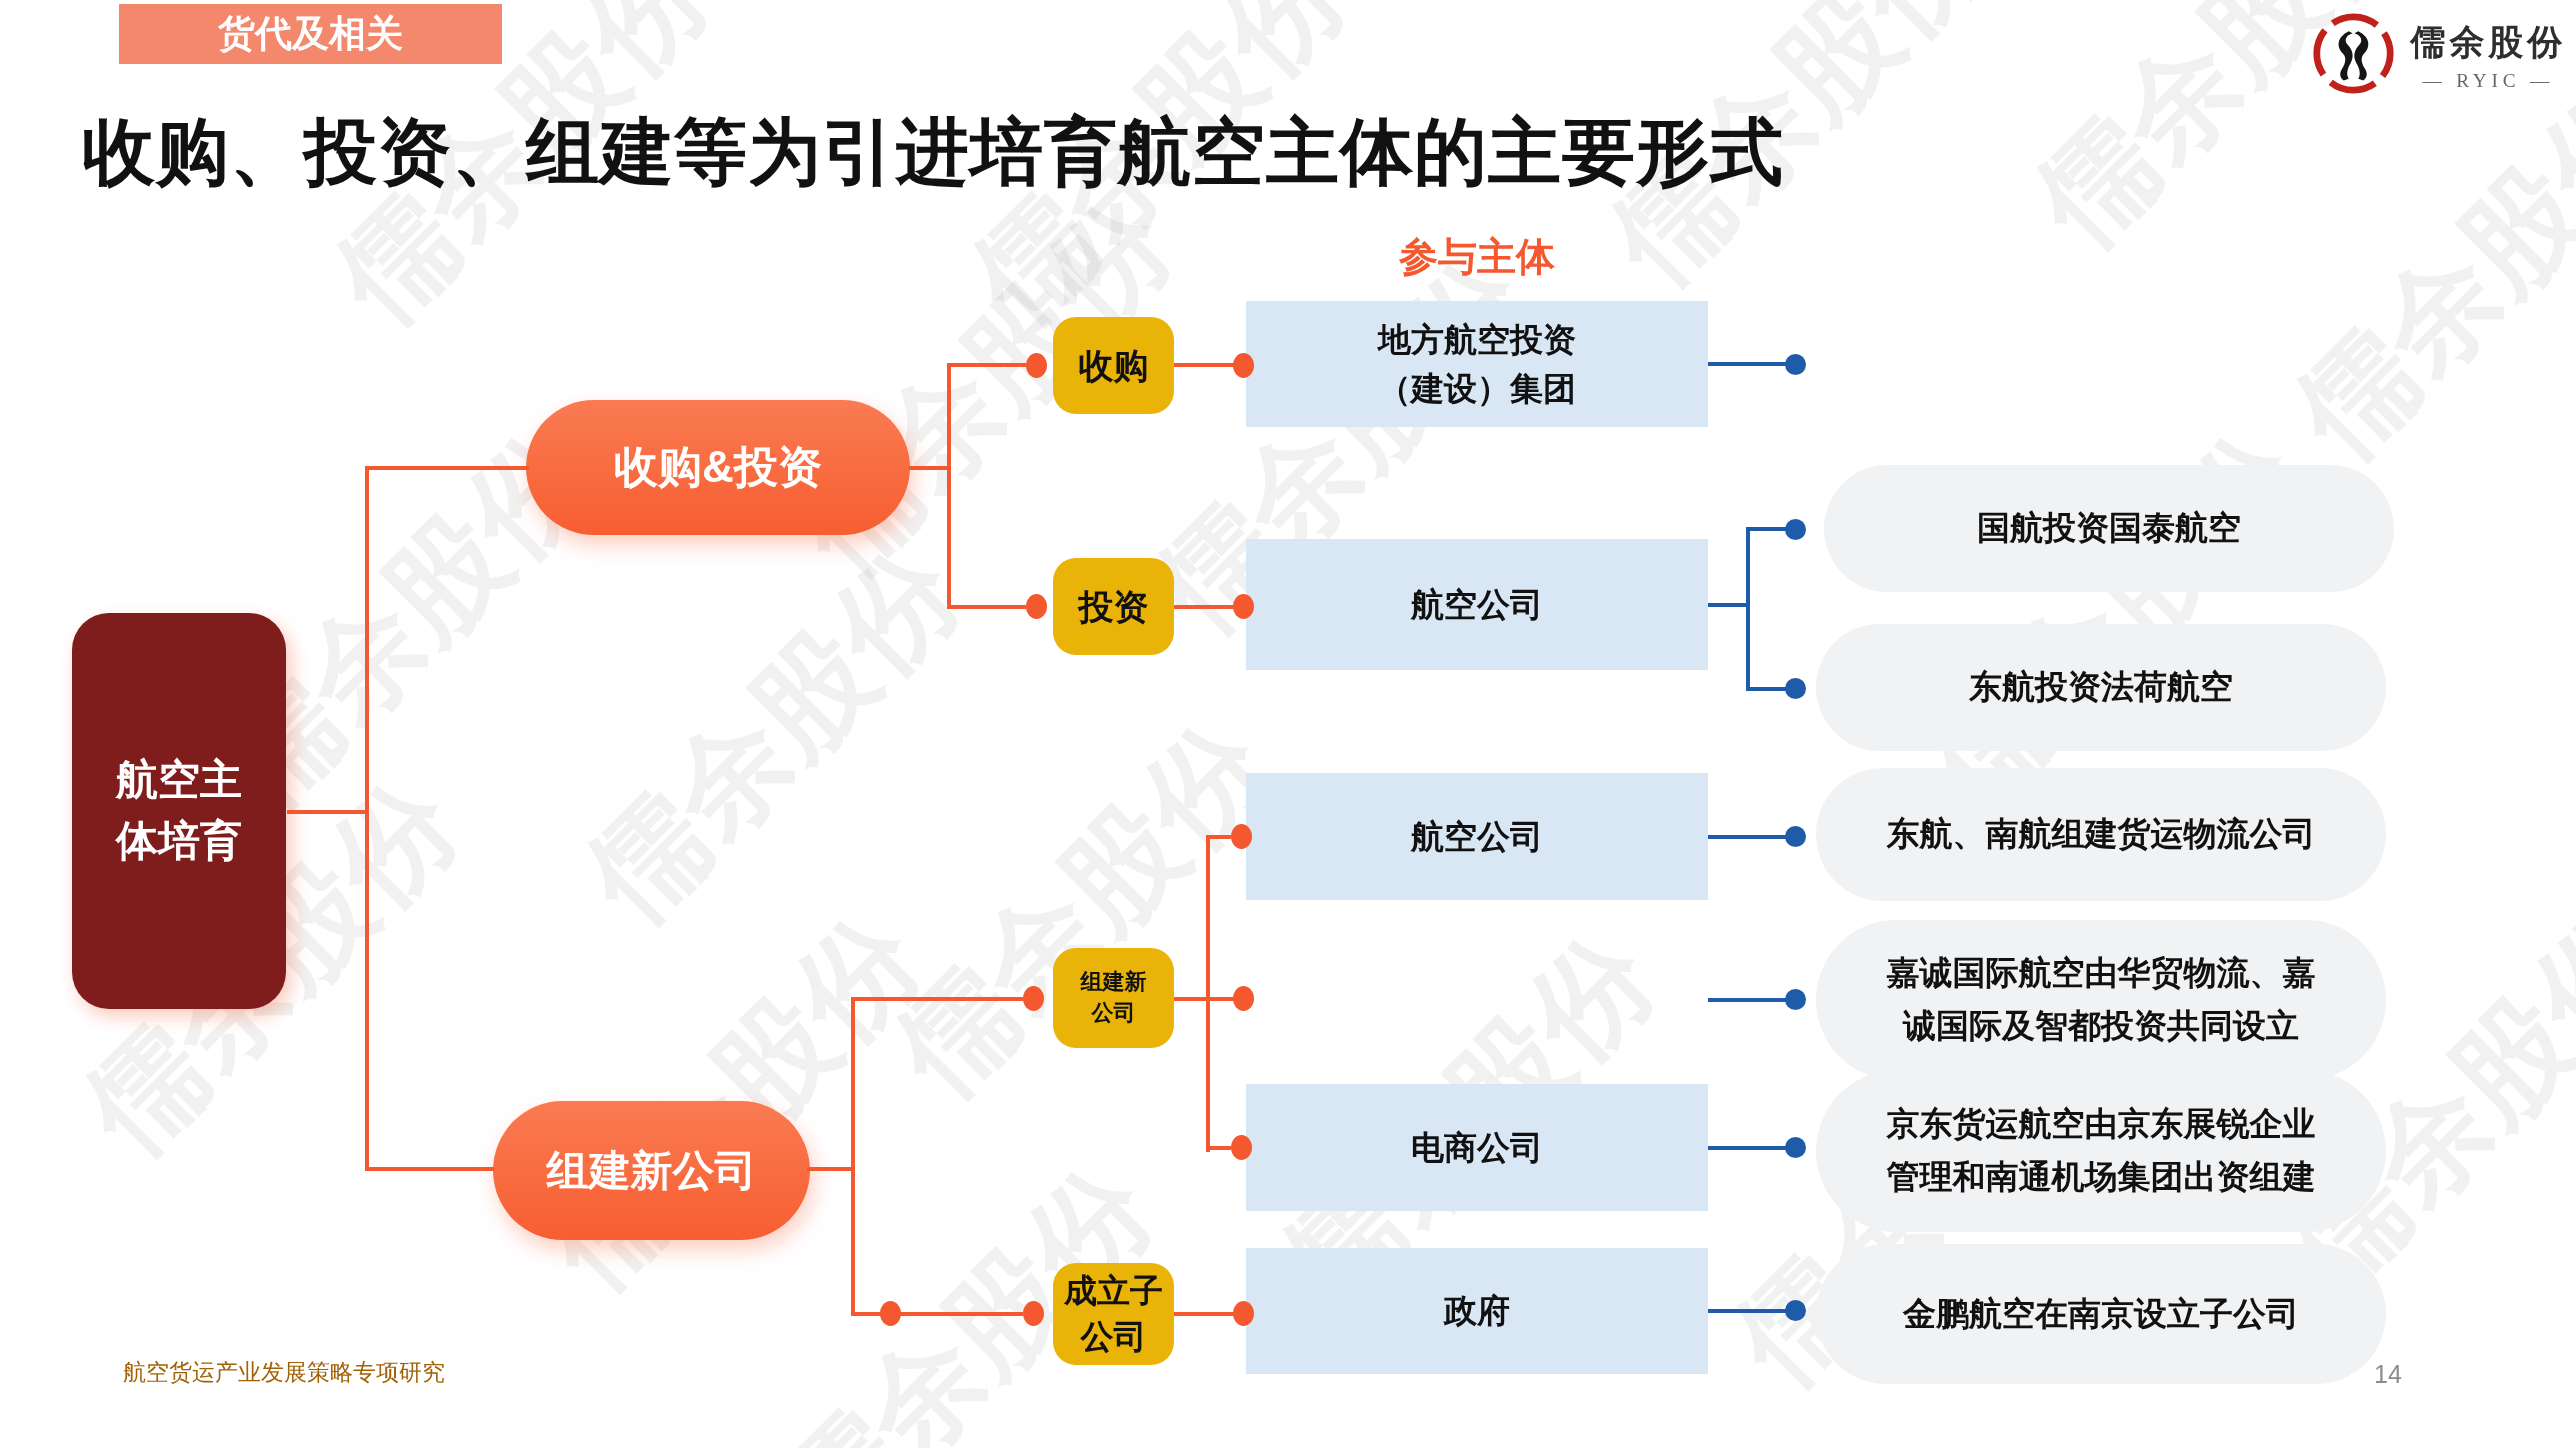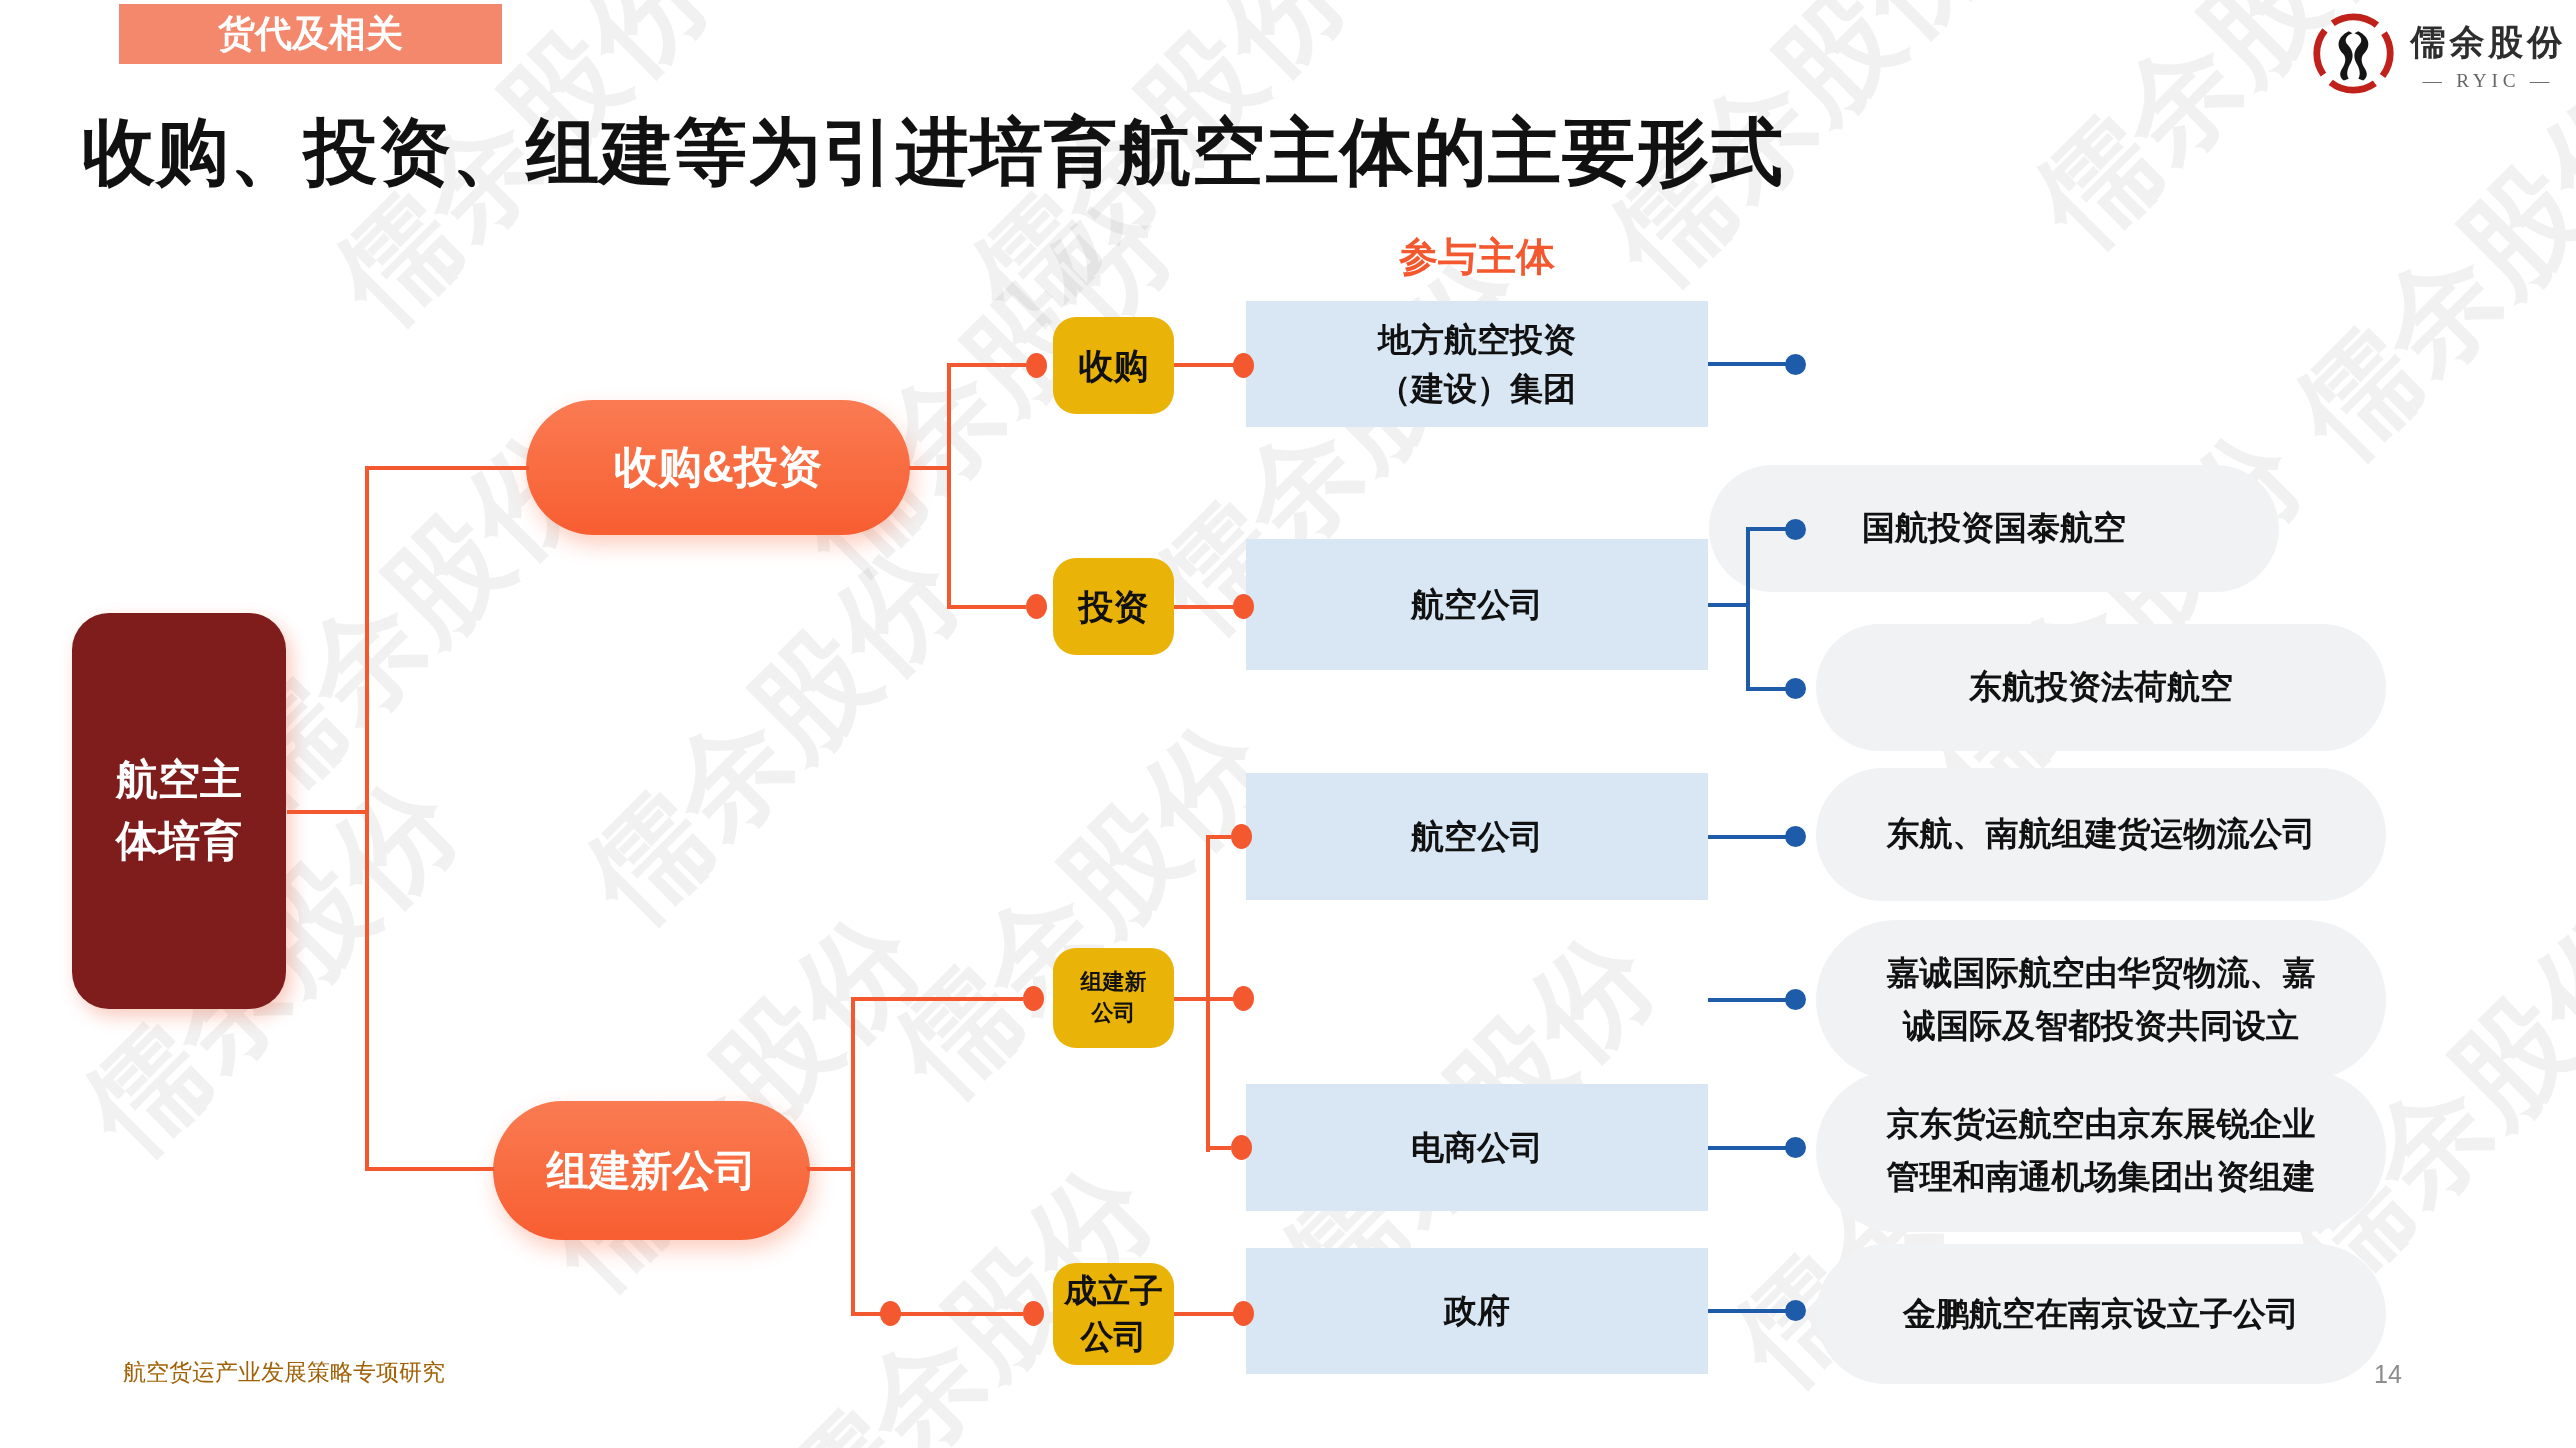--- a/index.html
+++ b/index.html
@@ -96,21 +96,21 @@
   <div class="node method" style="left:1053px;top:1263px;width:121px;height:102px;font-size:33px;">成立子
 公司</div>
 
   <div class="node part" style="left:1246px;top:301px;width:462px;height:126px;">地方航空投资
 （建设）集团</div>
   <div class="node part" style="left:1246px;top:539px;width:462px;height:131px;">航空公司</div>
   <div class="node part" style="left:1246px;top:773px;width:462px;height:127px;">航空公司</div>
   <div class="node part" style="left:1246px;top:1084px;width:462px;height:127px;">电商公司</div>
   <div class="node part" style="left:1246px;top:1248px;width:462px;height:126px;">政府</div>
 
-  <div class="node case" style="left:1709px;top:465px;width:570px;height:127px;">国航投资国泰航空</div>
+  <div class="node case" style="left:1824px;top:465px;width:570px;height:127px;">国航投资国泰航空</div>
   <div class="node case" style="left:1816px;top:624px;width:570px;height:127px;">东航投资法荷航空</div>
   <div class="node case" style="left:1816px;top:768px;width:570px;height:133px;">东航、南航组建货运物流公司</div>
   <div class="node case" style="left:1816px;top:920px;width:570px;height:160px;">嘉诚国际航空由华贸物流、嘉
 诚国际及智都投资共同设立</div>
   <div class="node case" style="left:1816px;top:1070px;width:570px;height:162px;">京东货运航空由京东展锐企业
 管理和南通机场集团出资组建</div>
   <div class="node case" style="left:1816px;top:1244px;width:570px;height:140px;">金鹏航空在南京设立子公司</div>
 
   <div class="hline o" style="left:287px;top:810px;width:80px;"></div>
   <div class="vline o" style="left:365px;top:466px;height:705px;"></div>

